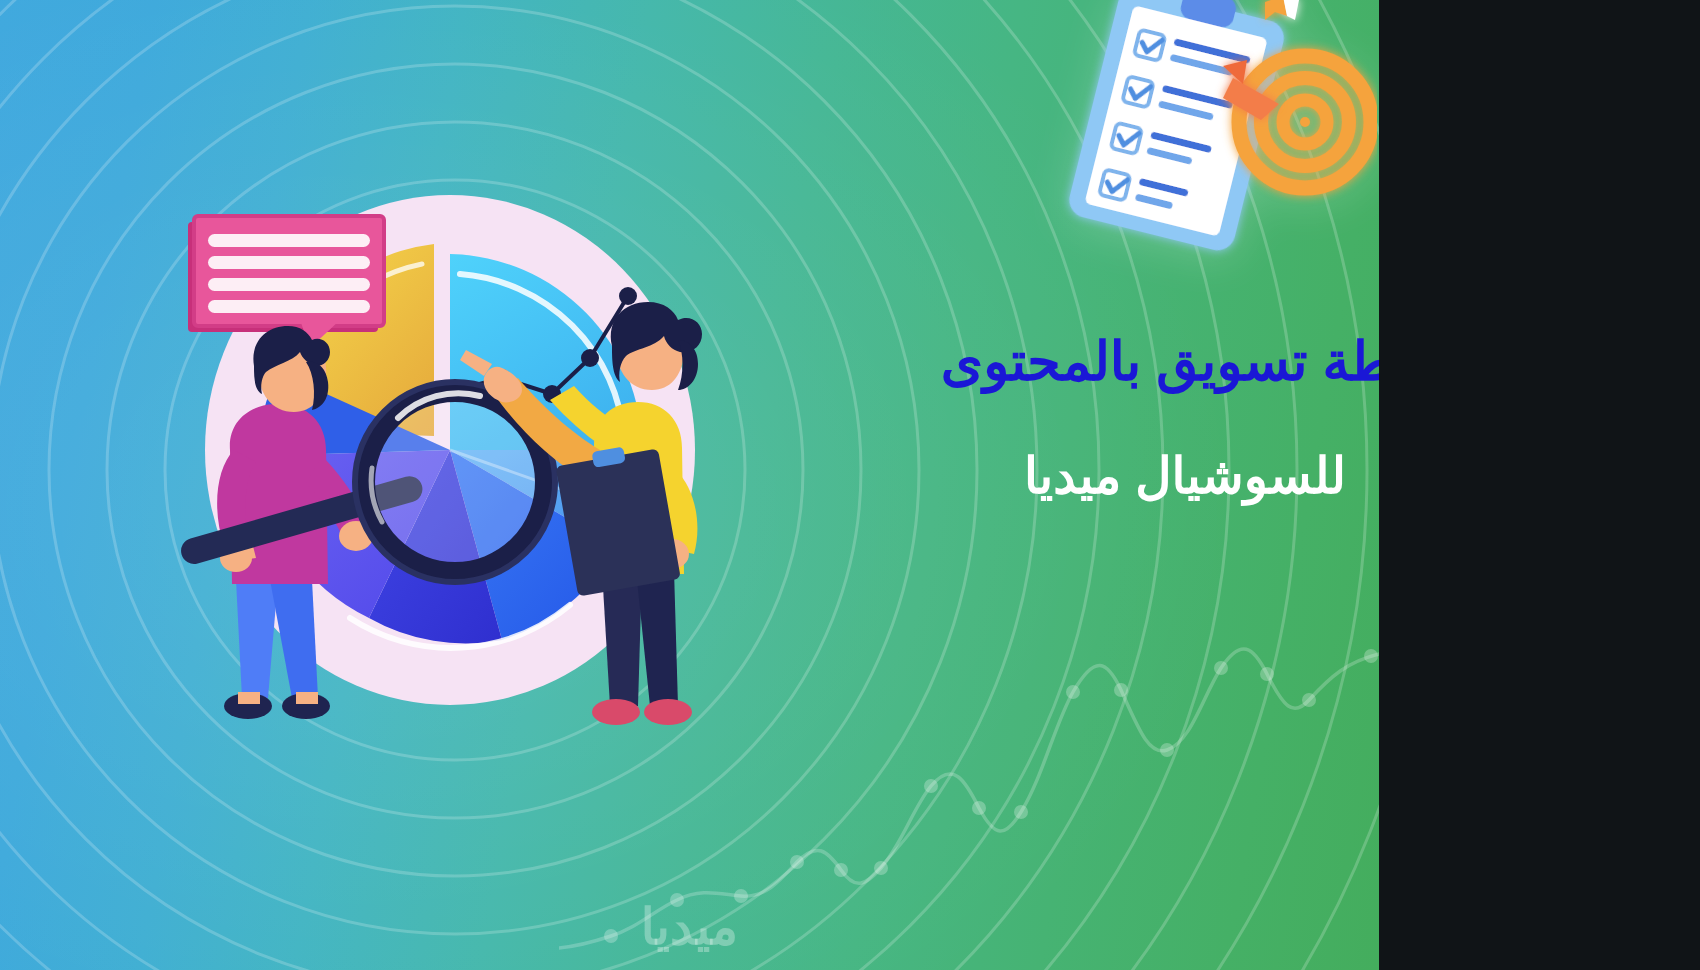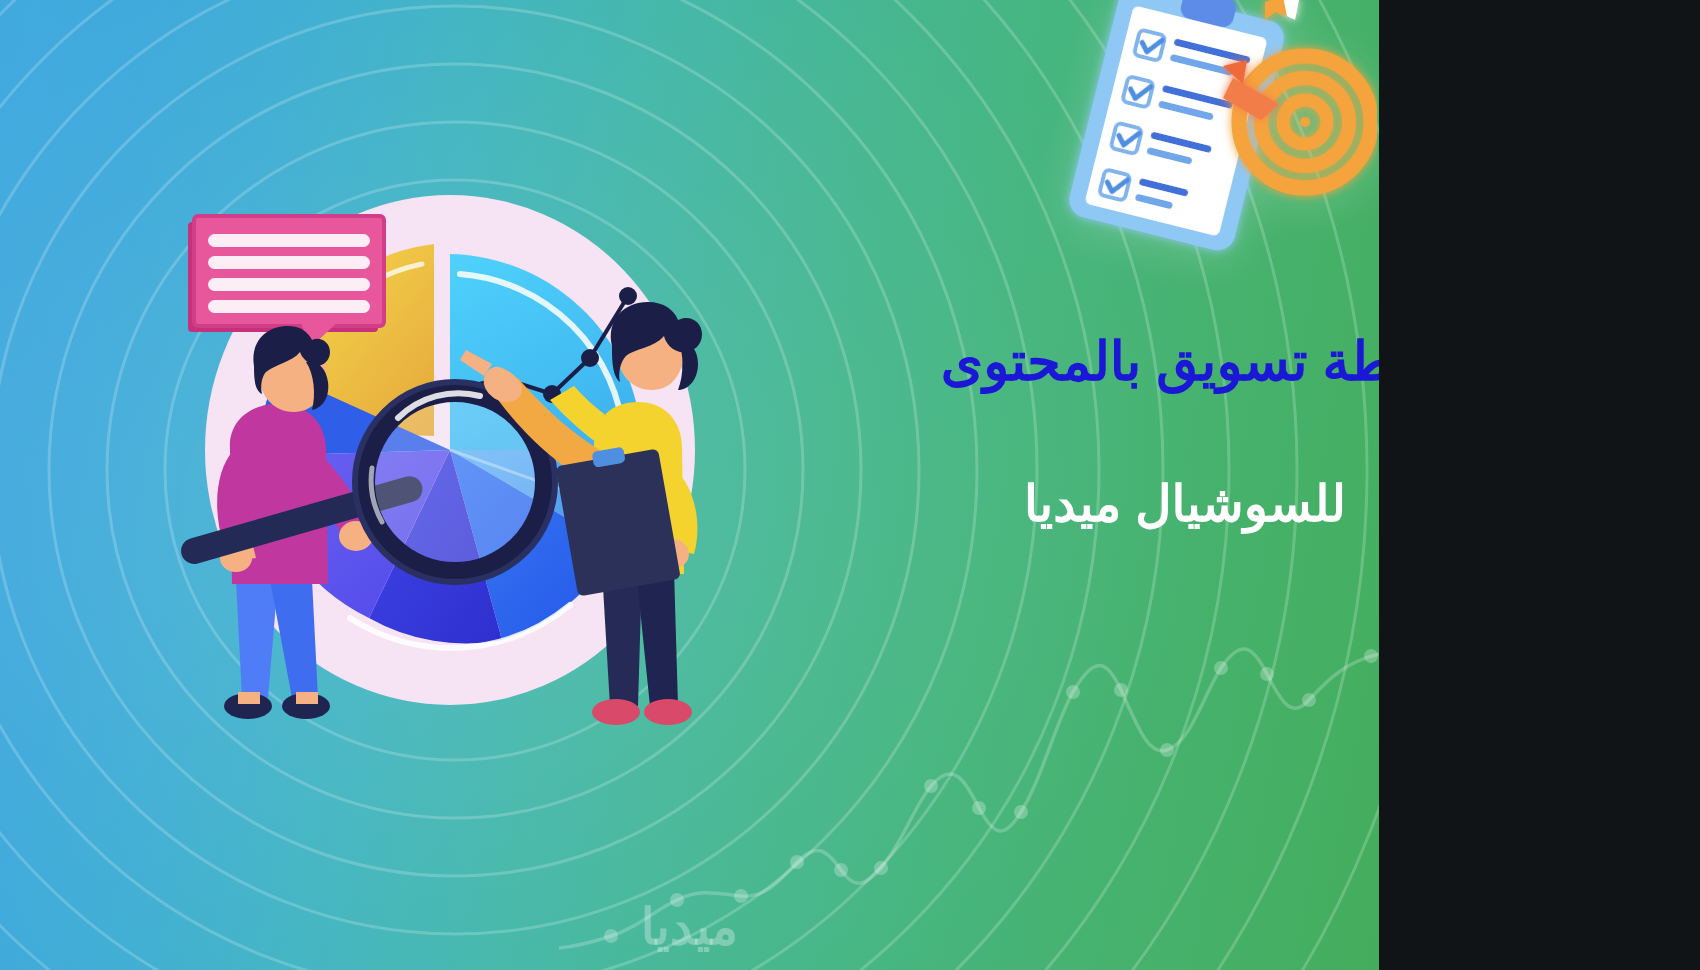--- a/index.html
+++ b/index.html
@@ -93,21 +93,21 @@
     line-height: 1.18;
     letter-spacing: 0px;
     white-space: nowrap;
   }
   .headline-line2 {
     display: block;
     color: #ffffff;
     font-size: 50px;
     font-weight: 700;
     line-height: 1.2;
-    margin-top: 80px;
+    margin-top: 52px;
     white-space: nowrap;
   }
 
   
   .watermark {
     position: absolute;
     left: 0;
     right: 0;
     bottom: 14px;
     text-align: center;

